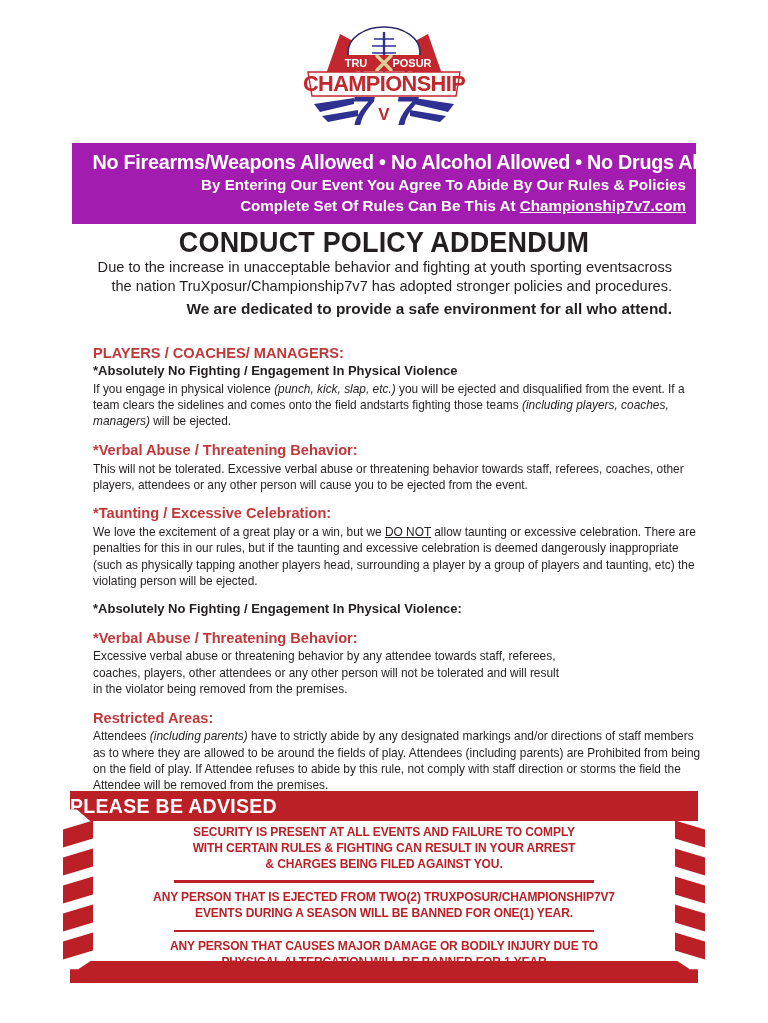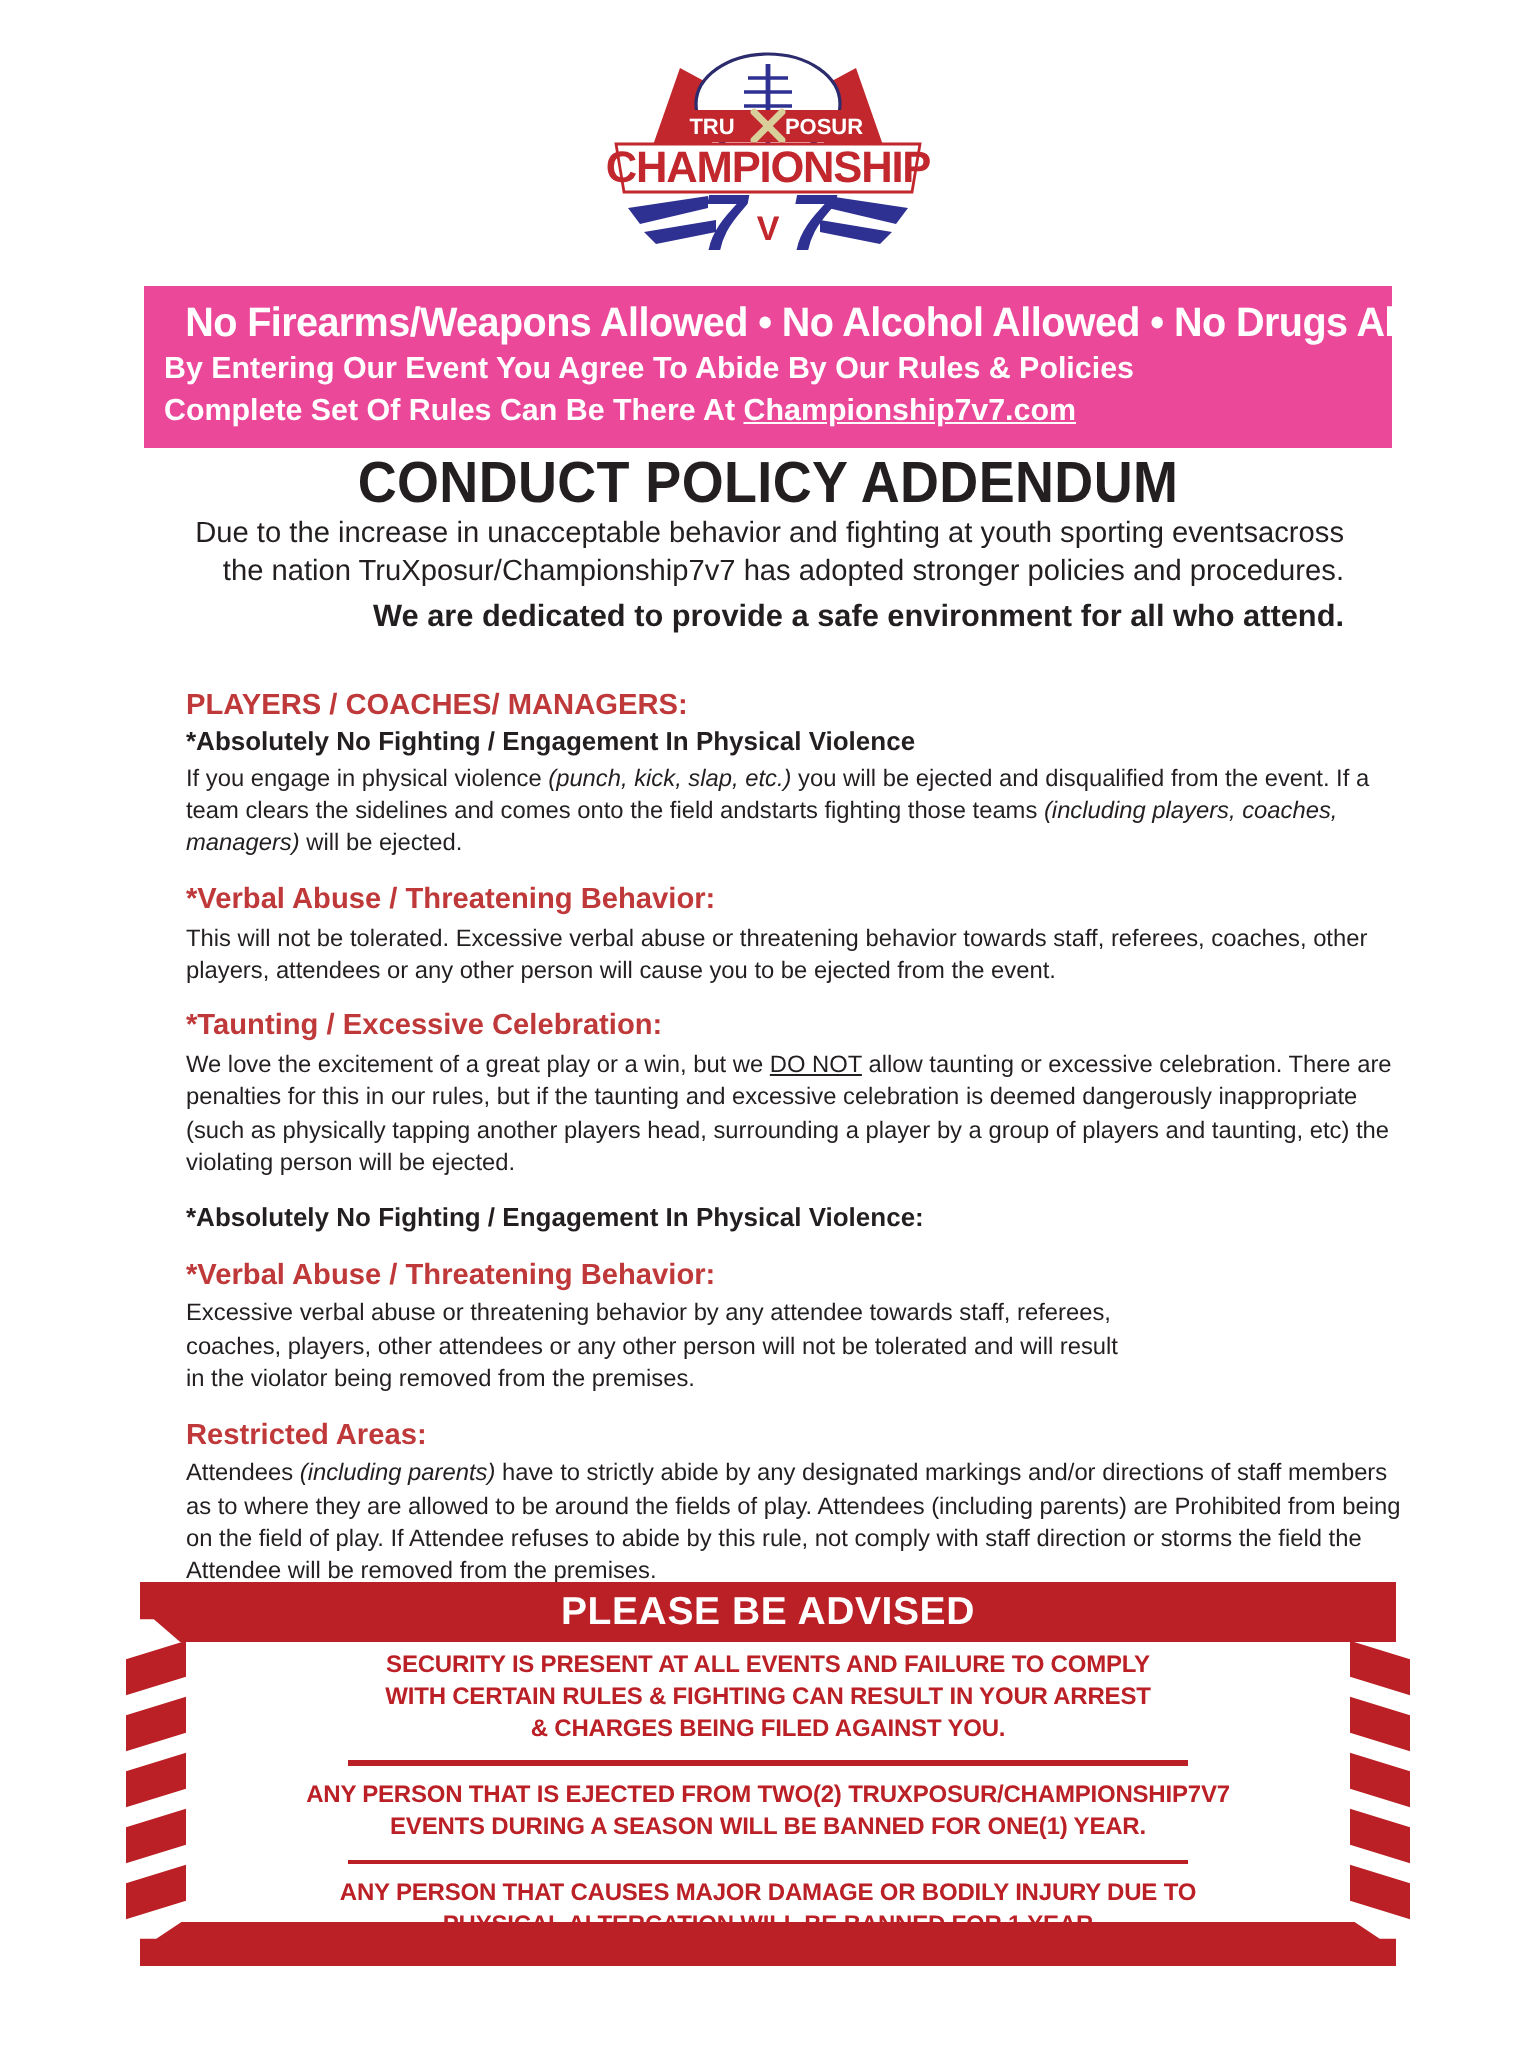--- a/index.html
+++ b/index.html
@@ -29,23 +29,23 @@
     justify-content: center;
   }
   .logo-svg { display: block; }
 
   
   .top-banner {
     position: absolute;
     top: 143px;
     left: 72px;
     width: 624px;
-    background: #ec4899;
+    background: #a21caf;
     padding: 7px 10px 9px 10px;
-    text-align: left;
+    text-align: right;
     color: #ffffff;
   }
   .tb-line1 {
     font-size: 20.5px;
     font-weight: bold;
     letter-spacing: -0.3px;
     line-height: 1.16;
     white-space: nowrap;
     transform: scaleX(0.965);
   }
@@ -126,21 +126,21 @@
   }
   .adv-banner {
     position: absolute;
     top: 0; left: 7px;
     width: 628px;
     height: 30px;
     background: #bb2026;
     color: #ffffff;
     font-size: 19.5px;
     font-weight: bold;
-    text-align: center;
+    text-align: left;
     line-height: 30px;
     letter-spacing: 0.3px;
     clip-path: polygon(0 0, 100% 0, 100% 100%, 3.2% 100%, 1.1% 62%, 0 62%);
   }
   .adv-banner-bottom {
     position: absolute;
     bottom: 0; left: 7px;
     width: 628px;
     height: 22px;
     background: #bb2026;
@@ -216,21 +216,21 @@
 
       <text x="66" y="113" font-family="Liberation Sans, sans-serif" font-size="40" font-weight="bold" fill="#2e3192" text-anchor="middle" font-style="italic">7</text>
       <text x="110" y="113" font-family="Liberation Sans, sans-serif" font-size="40" font-weight="bold" fill="#2e3192" text-anchor="middle" font-style="italic">7</text>
       <text x="88" y="108" font-family="Liberation Sans, sans-serif" font-size="17" font-weight="bold" fill="#c1272d" text-anchor="middle">V</text>
     </svg>
   </div>
 
   <div class="top-banner">
     <div class="tb-line1">No Firearms/Weapons Allowed • No Alcohol Allowed • No Drugs Allowed</div>
     <div class="tb-line2">By Entering Our Event You Agree To Abide By Our Rules &amp; Policies</div>
-    <div class="tb-line3"><span>Complete Set Of Rules Can Be There At </span><span class="tb-url">Championship7v7.com</span></div>
+    <div class="tb-line3"><span>Complete Set Of Rules Can Be This At </span><span class="tb-url">Championship7v7.com</span></div>
   </div>
 
   <div class="doc-title">CONDUCT POLICY ADDENDUM</div>
 
   <div class="intro">
     <span>Due to the increase in unacceptable behavior and fighting at youth sporting eventsacross the nation TruXposur/Championship7v7 has adopted stronger policies and procedures.</span>
     <span class="intro-bold">We are dedicated to provide a safe environment for all who attend.</span>
   </div>
 
   <div class="body-area">

